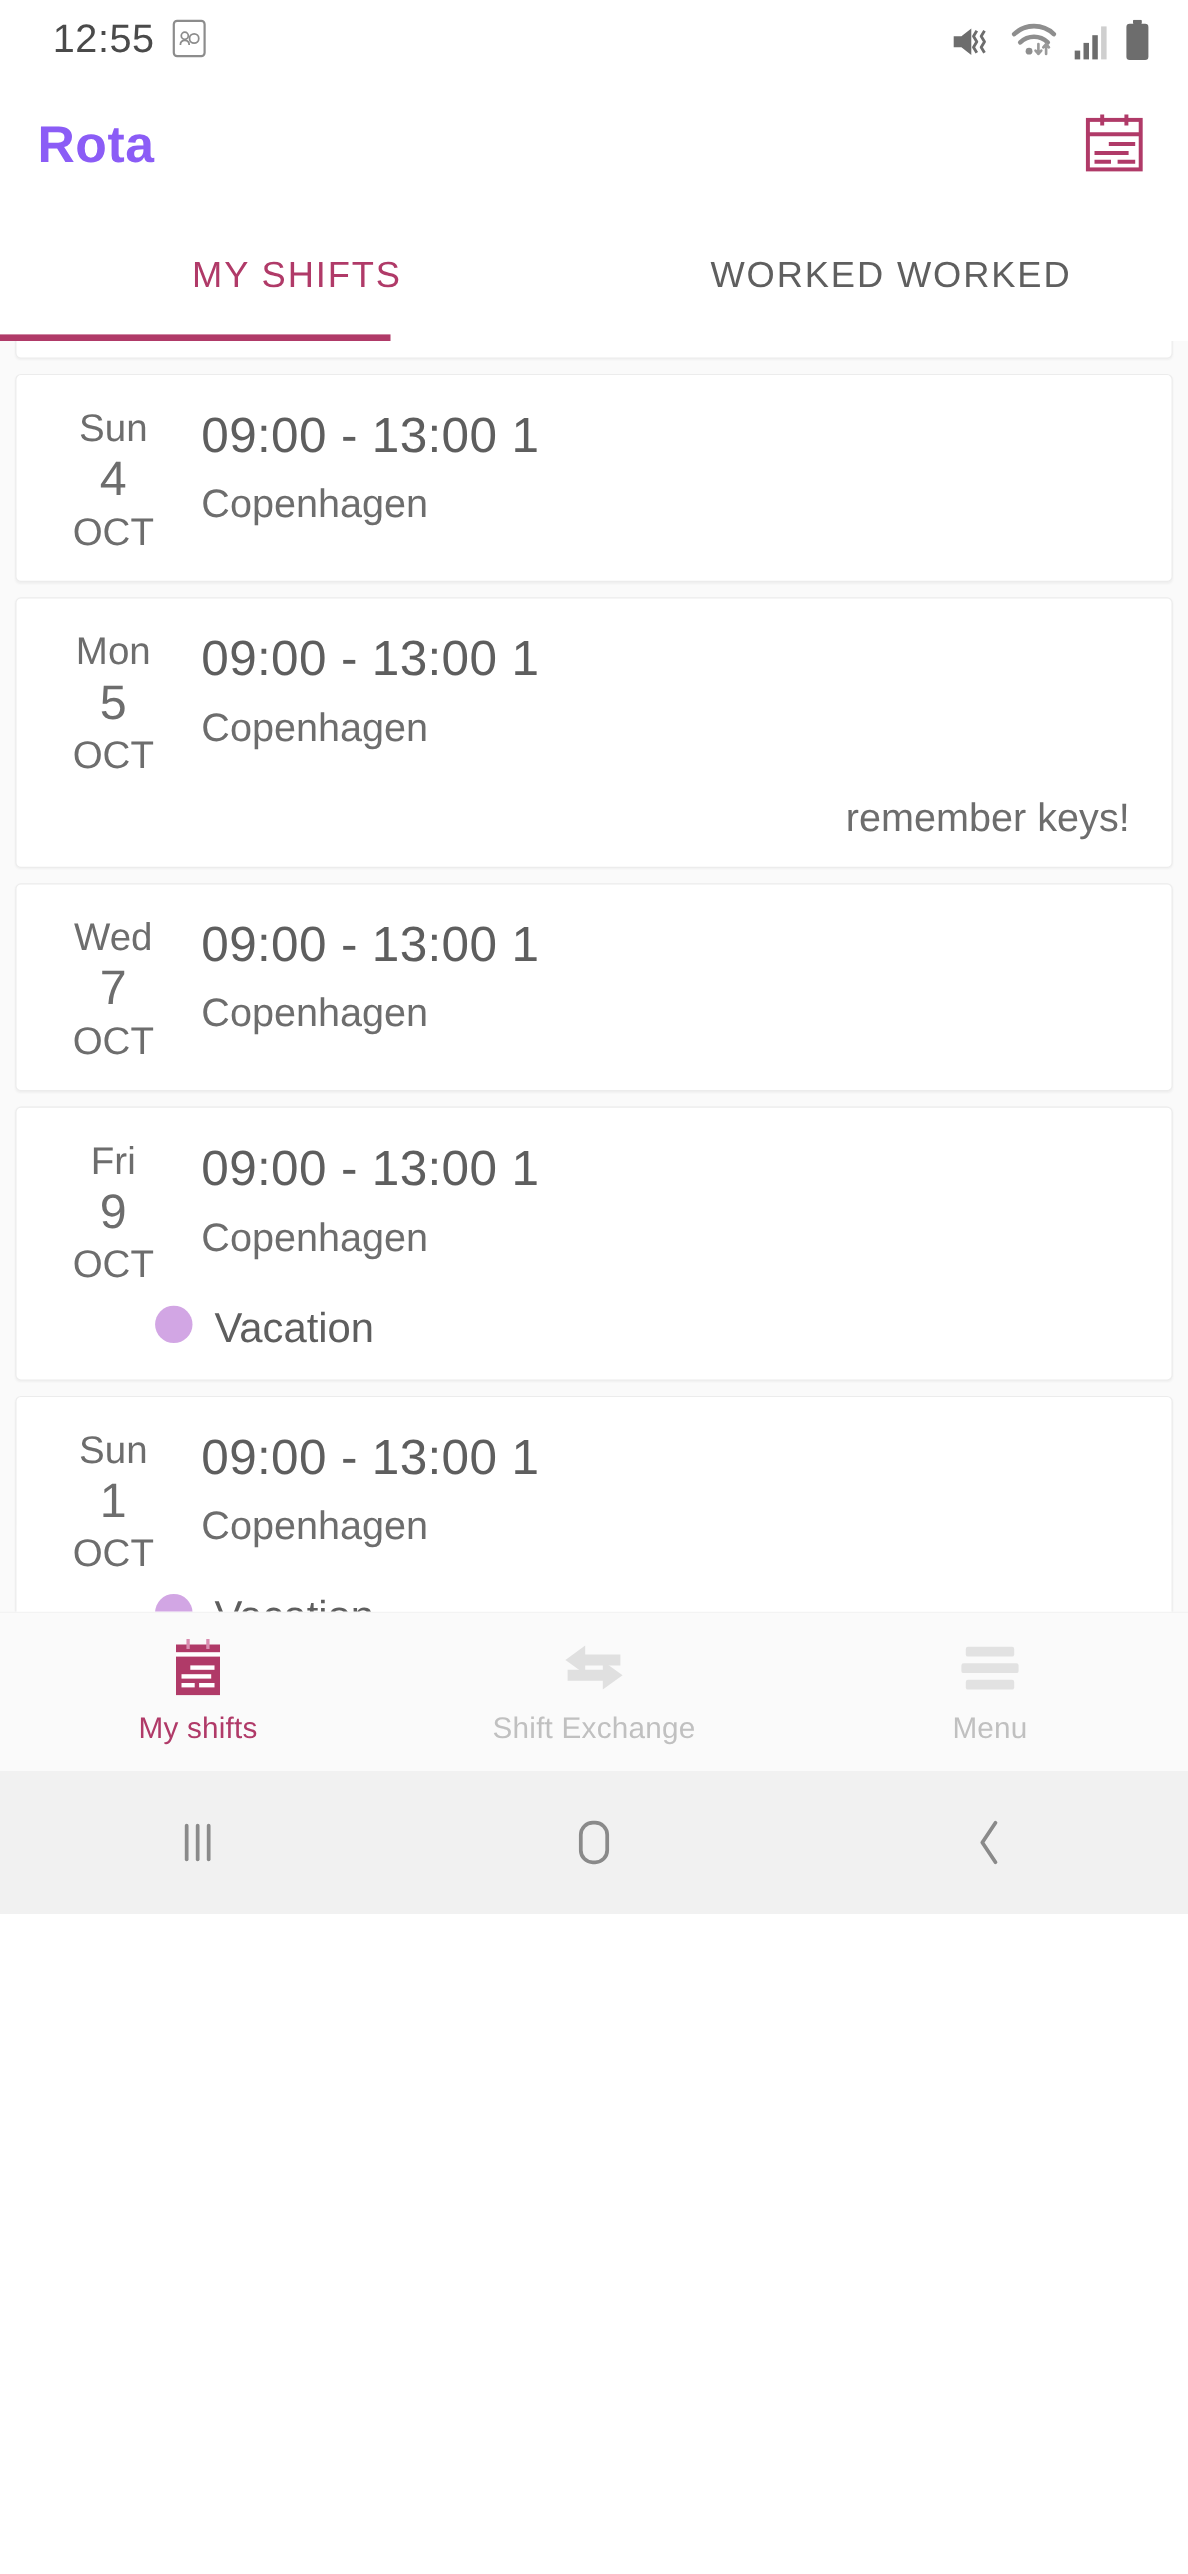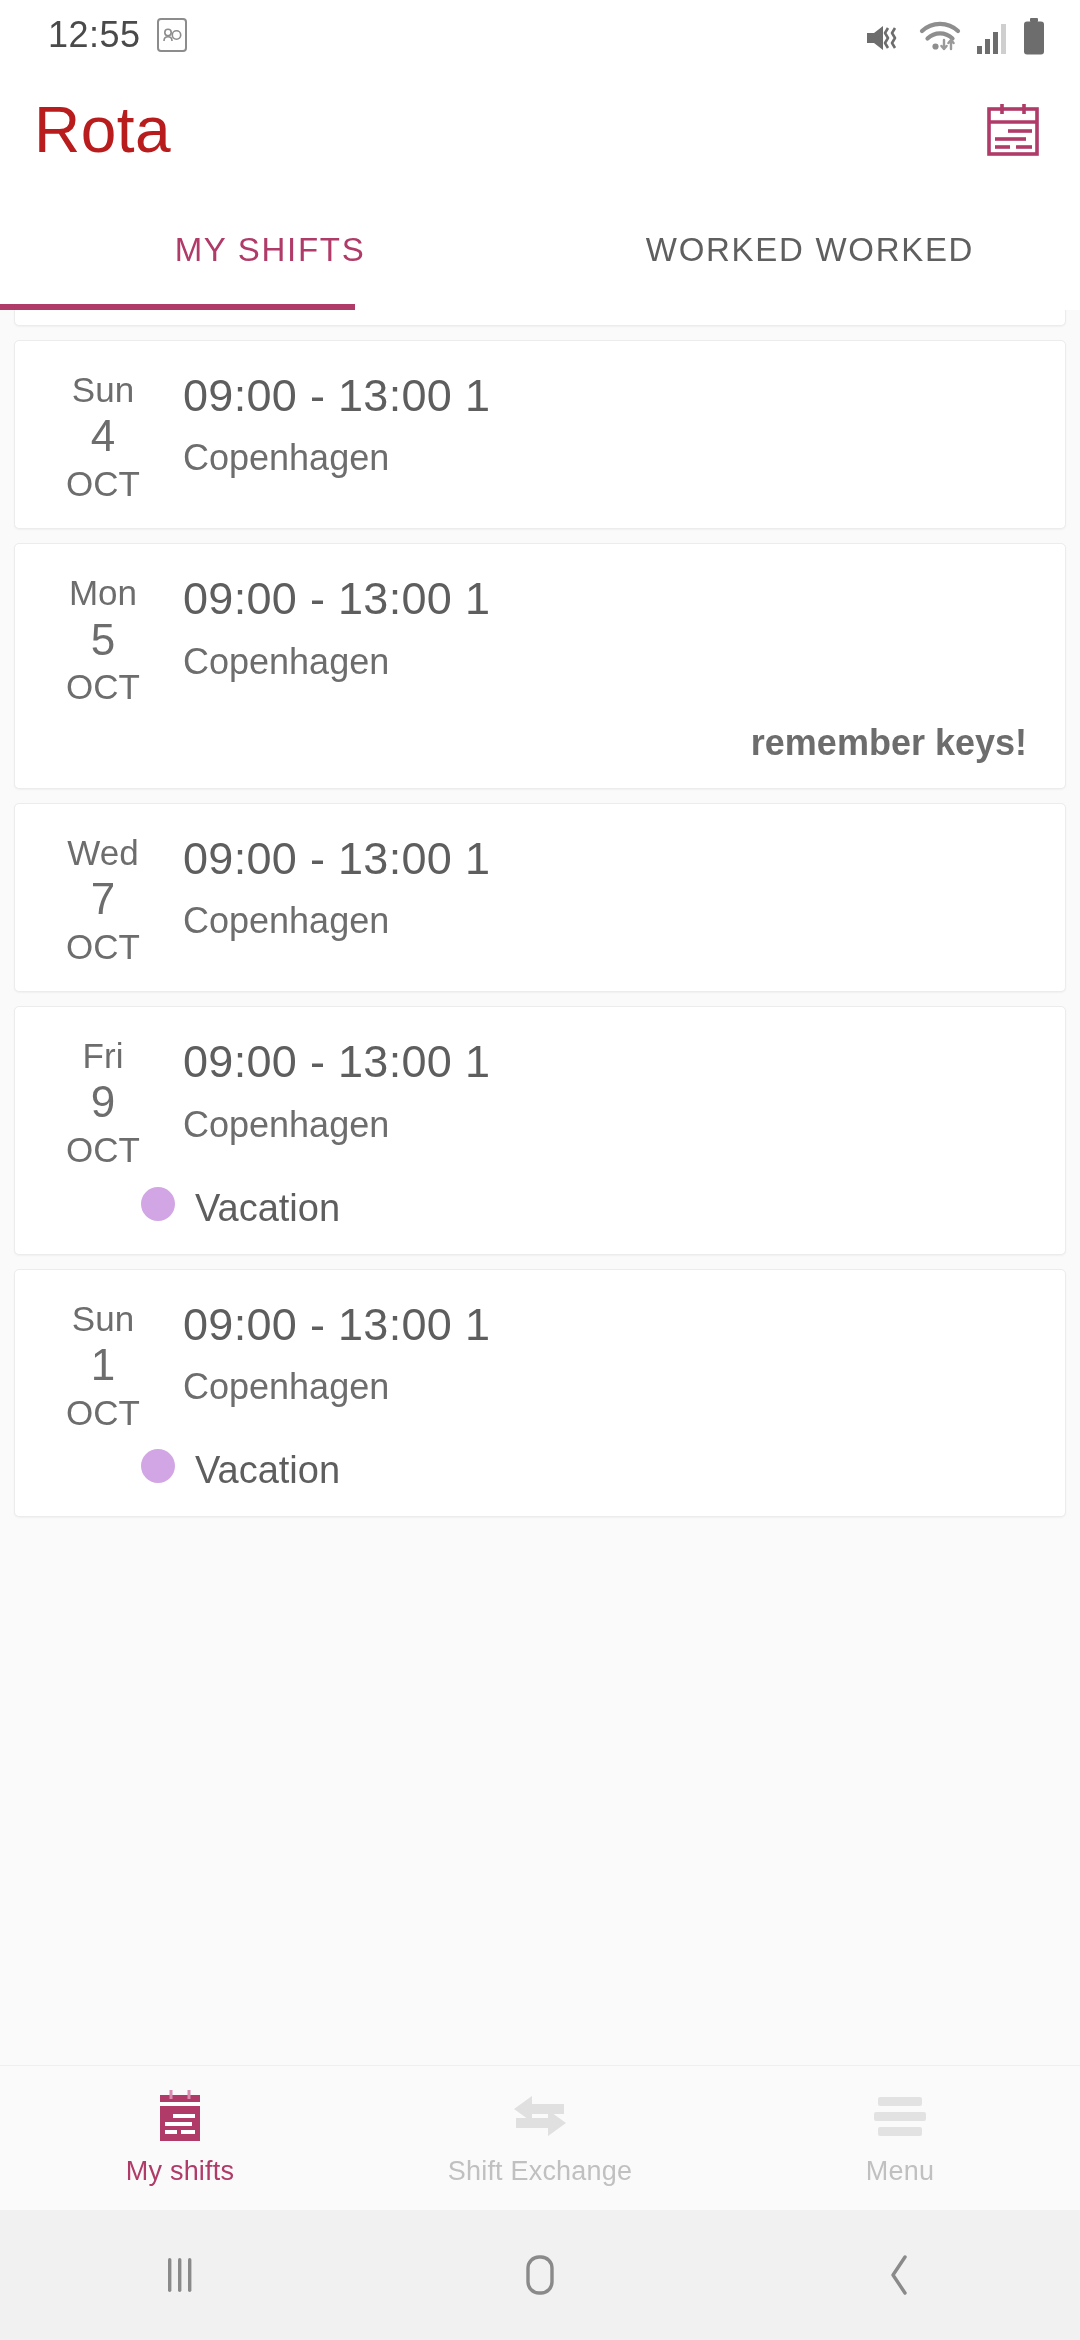--- a/index.html
+++ b/index.html
@@ -2,21 +2,21 @@
 <html><head>
 <meta charset="utf-8">
 <style>
   * { margin:0; padding:0; box-sizing:border-box; }
   html, body { width:1080px; height:2340px; }
   body {
     font-family: "Liberation Sans", sans-serif;
     background:#ffffff;
     overflow:hidden;
   }
-  .phone { width:1080px; height:2340px; position:relative; display:flex; flex-direction:column; background:#ffffff; }
+  .phone { width:1080px; height:1740px; position:relative; display:flex; flex-direction:column; background:#ffffff; }
 
   
   .statusbar {
     height:70px; flex:0 0 70px;
     display:flex; align-items:center; justify-content:space-between;
     padding:0 34px 0 48px; background:#ffffff;
   }
   .sb-left { display:flex; align-items:center; gap:16px; }
   .sb-clock { font-size:36px; color:#4a4a4a; letter-spacing:0.5px; }
   .sb-badge {
@@ -25,21 +25,21 @@
   }
   .sb-right { display:flex; align-items:flex-end; gap:14px; height:42px; }
   .ic { display:block; }
 
   
   .appbar {
     flex:0 0 120px; height:120px;
     display:flex; align-items:center; justify-content:space-between;
     padding:0 36px 0 34px; background:#ffffff;
   }
-  .app-title { font-size:64px; color:#b91c1c; font-weight:400; letter-spacing:0.5px; }
+  .app-title { font-size:47px; color:#8b5cf6; font-weight:700; letter-spacing:0.5px; }
 
   
   .tabs {
     flex:0 0 120px; height:120px; display:flex; background:#ffffff;
     position:relative; z-index:5;
   }
   .tab {
     flex:1; display:flex; align-items:center; justify-content:center;
     font-size:33px; letter-spacing:1.7px; color:#5f5f5f; font-weight:500;
   }
@@ -72,21 +72,21 @@
     color:#6d6d6d;
   }
   .d-dow { font-size:35px; line-height:1.18; }
   .d-num { font-size:44px; line-height:1.2; }
   .d-mon { font-size:35px; line-height:1.18; }
   .info-col { flex:1 1 auto; padding-left:26px; padding-top:2px; }
   .c-time { font-size:45px; color:#5e5e5e; line-height:1.12; letter-spacing:0.3px; }
   .c-loc  { font-size:36px; color:#6d6d6d; line-height:1.3; margin-top:14px; }
   .c-note {
     font-size:36px; color:#6d6d6d; text-align:right;
-    margin-top:14px; padding-right:4px;font-weight:bold;
+    margin-top:14px; padding-right:4px;
   }
   .tag-row { display:flex; align-items:flex-start; gap:20px; margin-top:16px; }
   .tag-dot { width:34px; height:34px; border-radius:50%; flex:0 0 34px; }
   .tag-label { font-size:38px; color:#5e5e5e; }
   .card.cut { min-height:126px; padding-top:0; }
 
   
   .bottomnav {
     flex:0 0 145px; height:145px; background:#fafafa;
     display:flex; align-items:center; border-top:1px solid #efefef;

